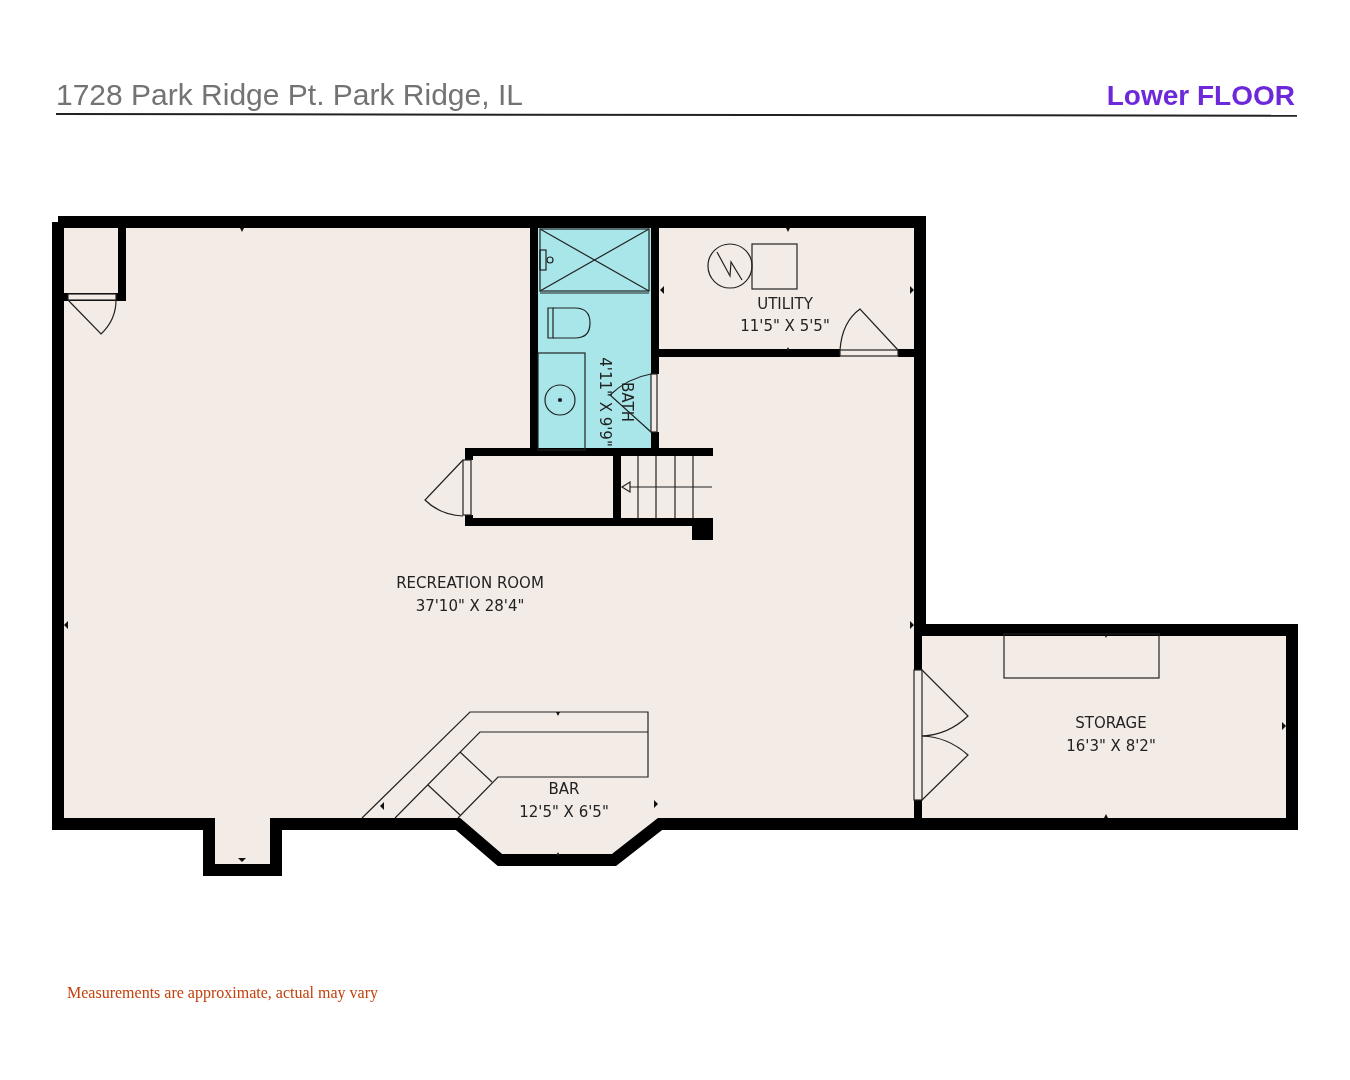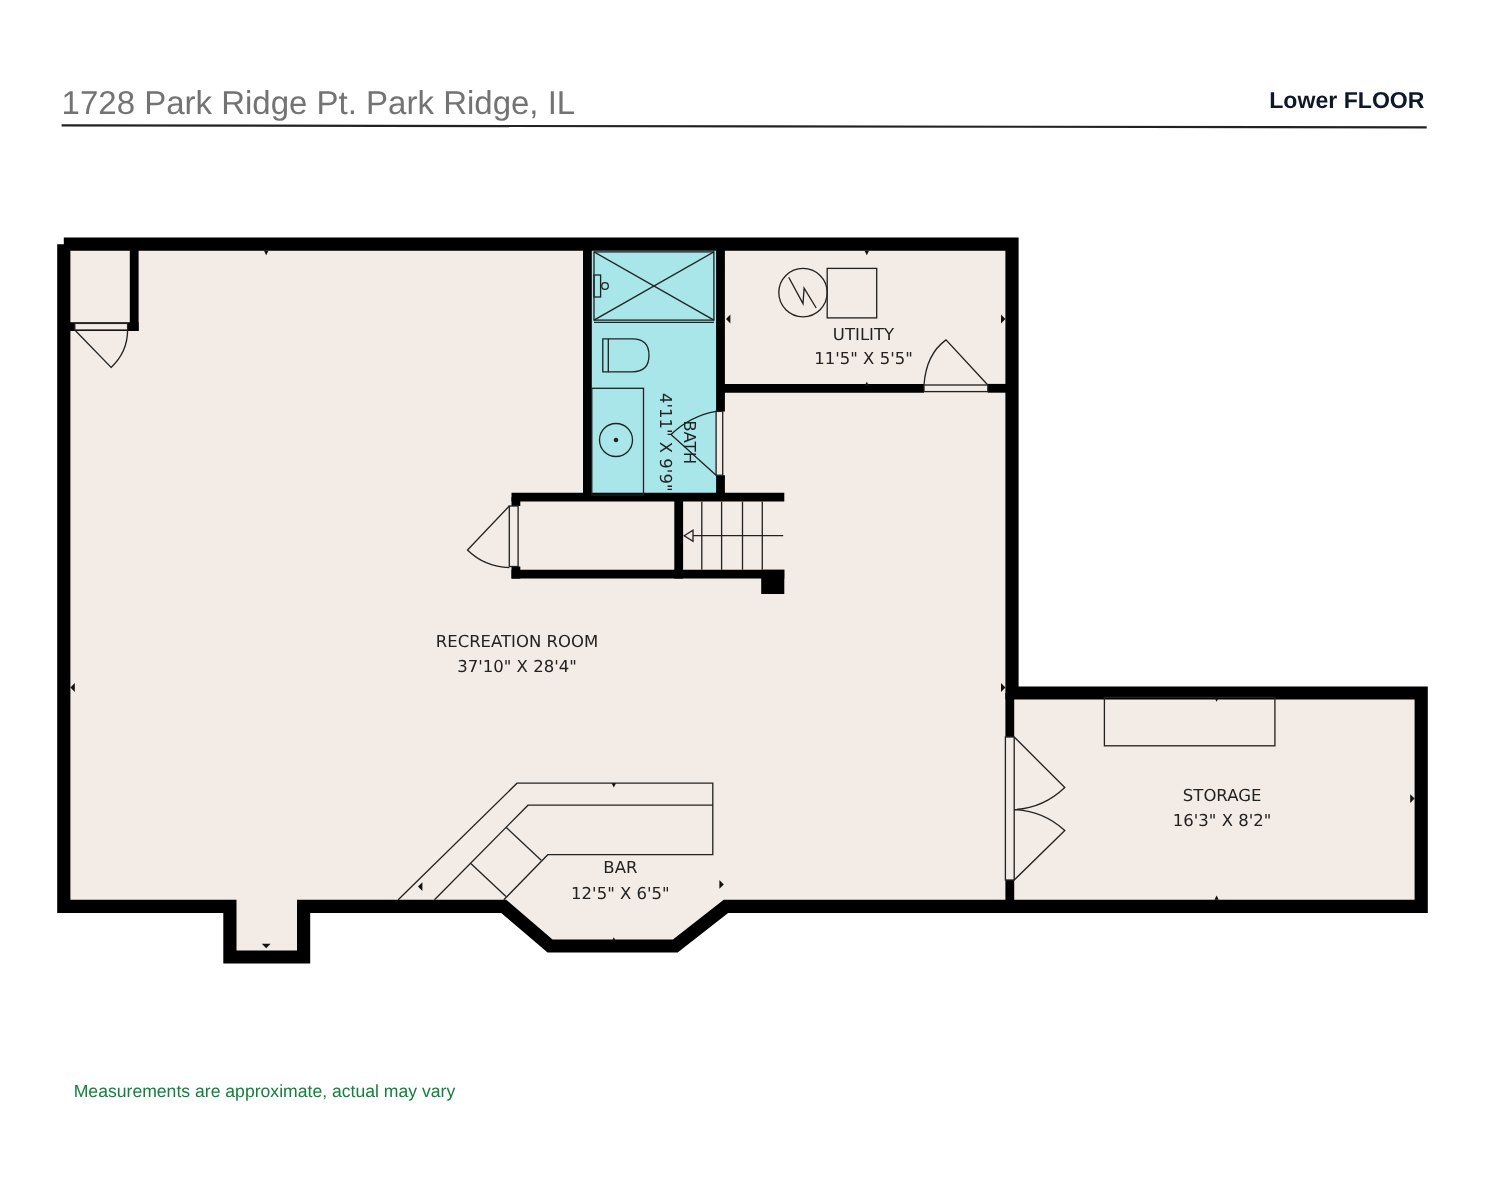--- a/index.html
+++ b/index.html
@@ -1,20 +1,20 @@
 <!DOCTYPE html>
 <html><head>
 <meta charset="utf-8">
 <style>
   html,body{margin:0;padding:0;background:#ffffff;}
   body{width:1350px;height:1080px;position:relative;overflow:hidden;font-family:"Liberation Sans",sans-serif;}
   .address{position:absolute;left:56px;top:78px;font-size:30px;color:#737373;letter-spacing:0px;}
-  .floor-title{position:absolute;right:55px;top:80px;font-size:21px;font-weight:bold;color:#0f172a;}
+  .floor-title{position:absolute;right:55px;top:80px;font-size:28px;font-weight:bold;color:#6d28d9;}
   .header-rule{position:absolute;left:56px;top:113px;width:1241px;height:0;border-top:2px solid #222;transform:rotate(0.08deg);transform-origin:left;}
-  .disclaimer{position:absolute;left:67px;top:984px;font-size:16px;color:#15803d;font-family:Liberation Sans, sans-serif;}
+  .disclaimer{position:absolute;left:67px;top:984px;font-size:16px;color:#c2410c;font-family:Liberation Serif, serif;}
   svg{position:absolute;left:0;top:0;}
   .room-label{font-family:"DejaVu Sans",sans-serif;font-size:15px;fill:#222;}
 </style>
 </head>
 <body>
 
 <div class="address">1728 Park Ridge Pt. Park Ridge, IL</div>
 <div class="floor-title">Lower FLOOR</div>
 <div class="header-rule"></div>
 

